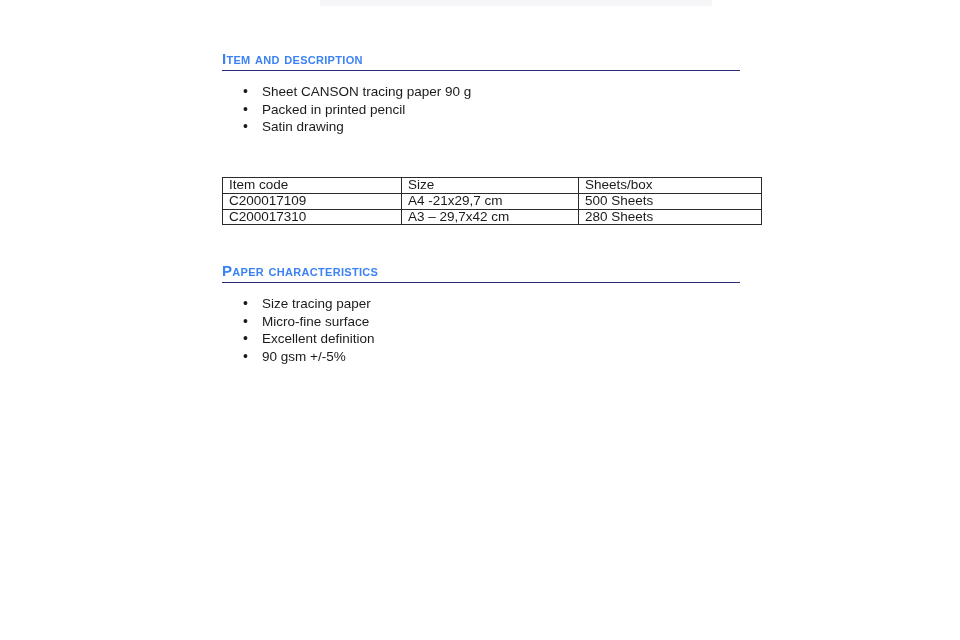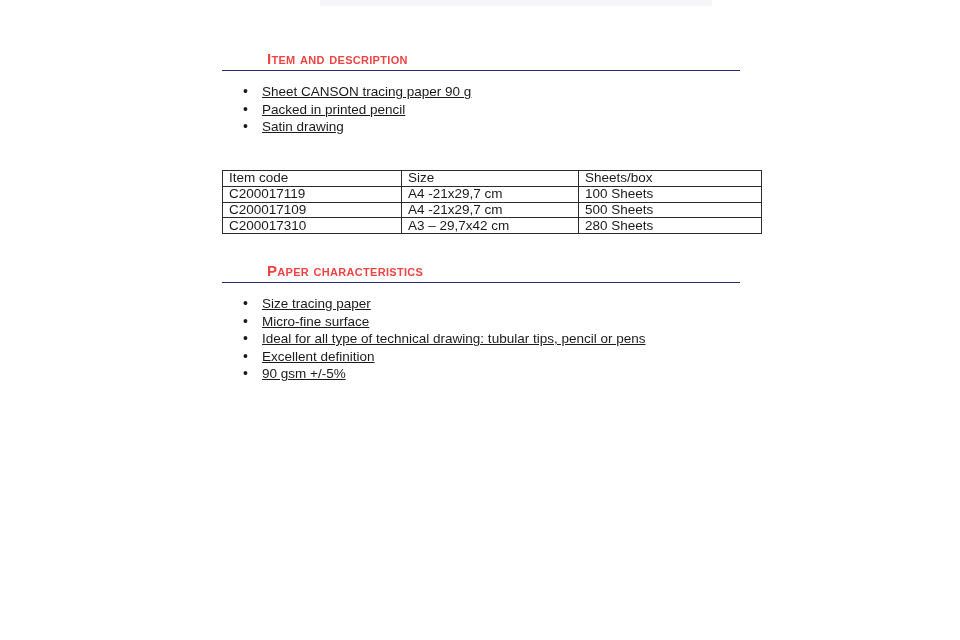--- a/index.html
+++ b/index.html
@@ -30,23 +30,22 @@
     width: 518px;
   }
   .section-heading {
     position: absolute;
     left: 0;
     width: 518px;
     font-size: 15px;
     font-weight: bold;
     font-variant: small-caps;
     letter-spacing: 0.3px;
-    color: #ef4444;
+    color: #3b82f6;
     line-height: 16px;
-    margin-left: 45px;
   }
   .section-rule {
     position: absolute;
     left: 0;
     width: 518px;
     height: 0;
     border-top: 1.6px solid #2c2c74;
   }
   .bullet-list {
     position: absolute;
@@ -54,33 +53,32 @@
     width: 518px;
     margin: 0;
     padding: 0;
     list-style: none;
     font-size: 13.5px;
   }
   .bullet-list li {
     position: relative;
     padding-left: 40px;
     line-height: 17.6px;
-    text-decoration: underline;
   }
   .bullet-list li::before {
     content: "\2022";
     position: absolute;
     left: 21px;
     top: 0;
     font-size: 14px;
   }
   table.spec-table {
     position: absolute;
     left: 0;
-    top: 170px;
+    top: 177px;
     width: 518px;
     border-collapse: collapse;
     table-layout: fixed;
     font-size: 13.5px;
   }
   table.spec-table td {
     border: 1px solid #2b2b2b;
     height: 14.8px;
     line-height: 14px;
     padding: 0 0 0 6px;
@@ -115,41 +113,35 @@
   </ul>
 
   <table class="spec-table">
     <tbody>
         <tr>
       <td class="col-1">Item code</td>
       <td class="col-2">Size</td>
       <td class="col-3">Sheets/box</td>
     </tr>
     <tr>
-      <td>C200017119</td>
-      <td>A4 -21x29,7 cm</td>
-      <td>100 Sheets</td>
-    </tr>
-    <tr>
       <td>C200017109</td>
       <td>A4 -21x29,7 cm</td>
       <td>500 Sheets</td>
     </tr>
     <tr>
       <td>C200017310</td>
       <td>A3 – 29,7x42 cm</td>
       <td>280 Sheets</td>
     </tr>
   </tbody>
     </table>
 
   <div id="heading-2" class="section-heading">Paper characteristics</div>
   <div id="rule-2" class="section-rule"></div>
 
   <ul id="list-2" class="bullet-list">
     <li>Size tracing paper</li>
     <li>Micro-fine surface</li>
-    <li>Ideal for all type of technical drawing: tubular tips, pencil or pens</li>
     <li>Excellent definition</li>
     <li>90 gsm +/-5%</li>
   </ul>
 
 </div>
 
 </body></html>

